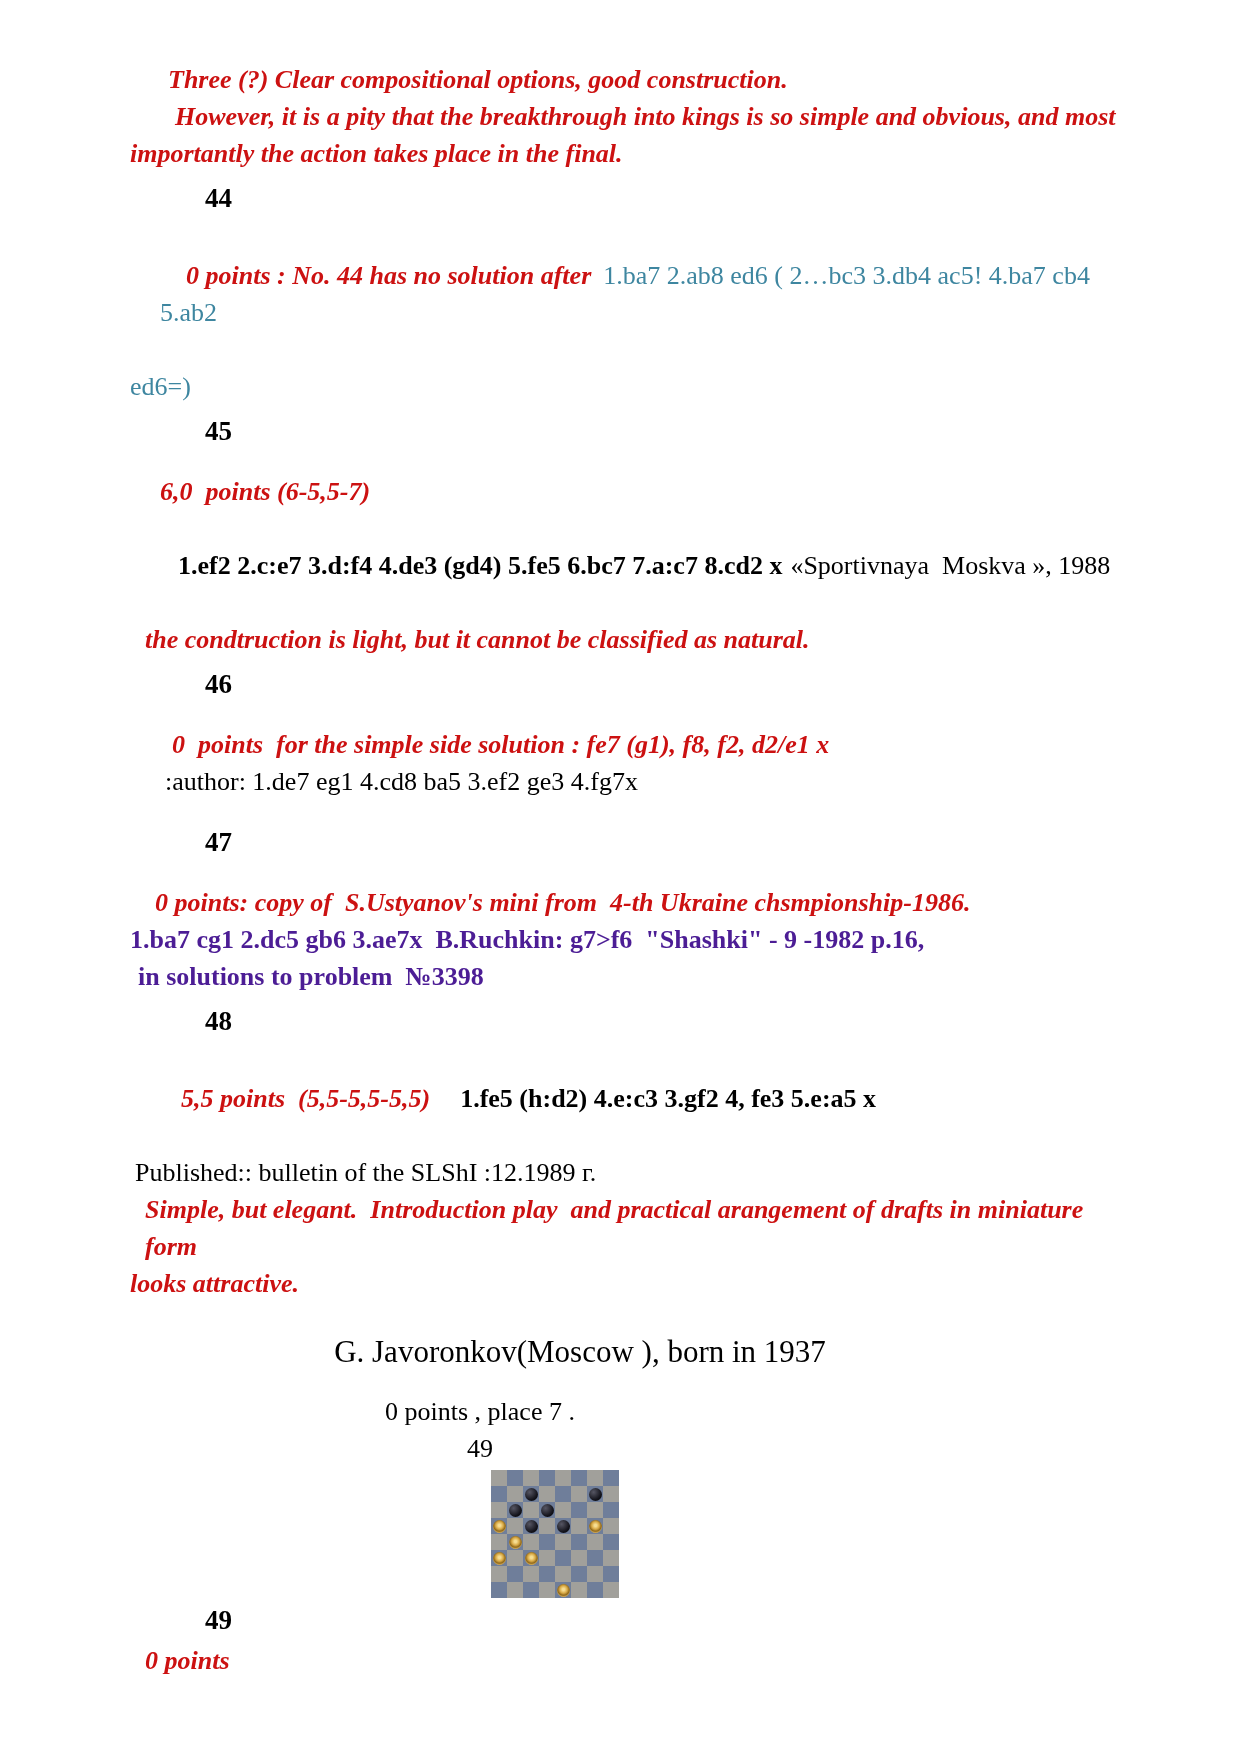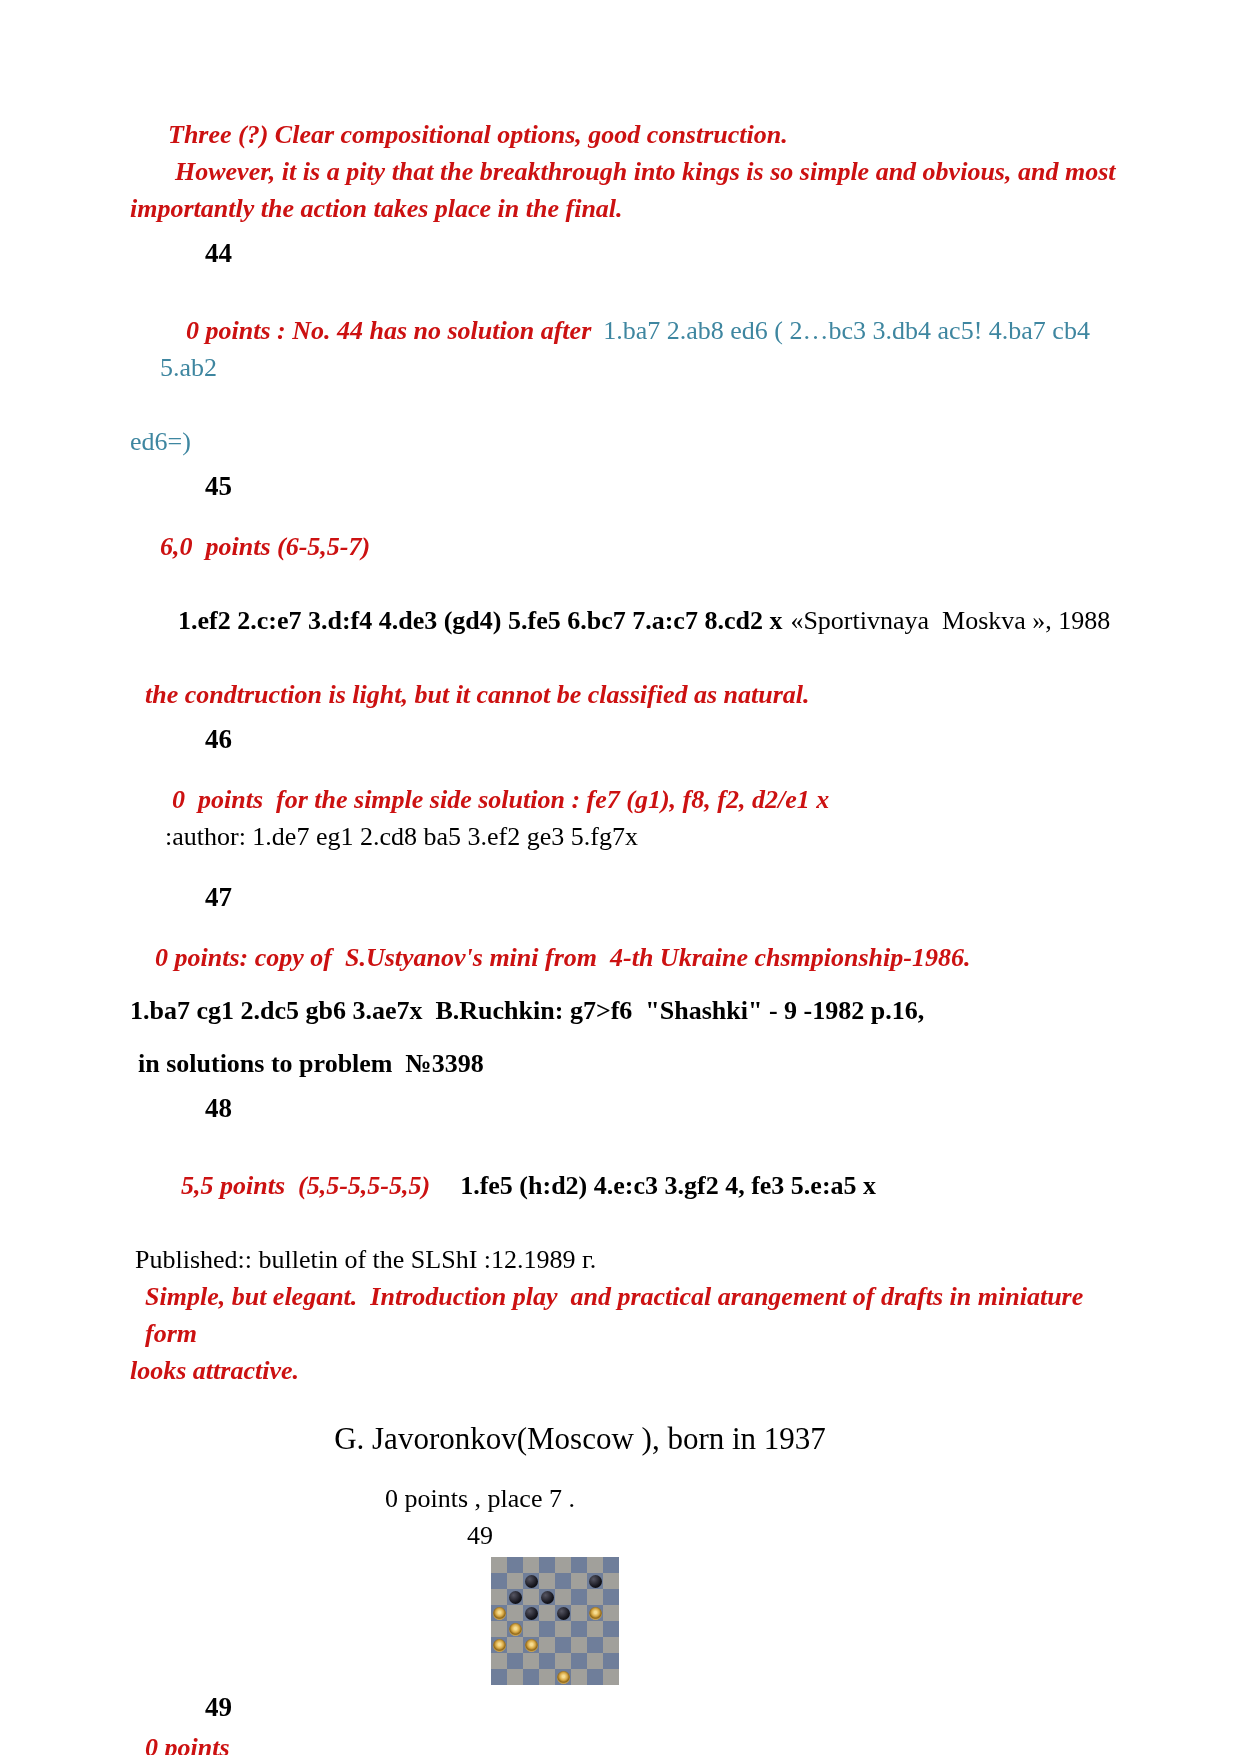--- a/index.html
+++ b/index.html
@@ -6,38 +6,38 @@
   body{
     width:1240px;height:1755px;
     font-family:"Liberation Serif","DejaVu Serif",serif;
     color:#000;
     box-sizing:border-box;
     overflow:hidden;
   }
   .page{
     box-sizing:border-box;
     width:1240px;height:1755px;
-    padding:116px 120px 0 130px;
+    padding:61px 120px 0 130px;
   }
   .line{
     font-size:26px;
     line-height:37px;
     white-space:pre-wrap;
   }
   .line span{white-space:pre-wrap;}
   .sec-num{
     font-size:27px;
     font-weight:bold;
     line-height:44px;
     padding-left:75px;
     margin-top:4px;
   }
   .red{color:#cc1111;font-weight:bold;font-style:italic;}
   .teal{color:#3e86a0;}
-  .tealbold{color:#000000;font-weight:bold;margin-top:16px;}
+  .tealbold{color:#4c1d95;font-weight:bold;}
   .bold{font-weight:bold;}
   .gap-s{margin-left:12px;}
   .gap-m{margin-left:30px;}
   .mt6{margin-top:20px;}
   .mt41{margin-top:20px;}
   .heading-wrap{
     width:900px;text-align:center;
     font-size:31px;font-weight:normal;line-height:46px;
     margin-top:27px;
   }
@@ -79,21 +79,21 @@
 
   <div class="sec-num">45</div>
   <div class="line red mt6" style="padding-left:30px">6,0  points (6-5,5-7)</div>
   <div class="line" style="padding-left:22px">
     <span class="bold">1.ef2 2.c:e7 3.d:f4 4.de3 (gd4) 5.fe5 6.bc7 7.a:c7 8.cd2 x</span><span style="margin-left:8px">«Sportivnaya  Moskva », 1988</span>
   </div>
   <div class="line red" style="padding-left:15px">the condtruction is light, but it cannot be classified as natural.</div>
 
   <div class="sec-num">46</div>
   <div class="line red mt6" style="padding-left:42px">0  points  for the simple side solution : fe7 (g1), f8, f2, d2/e1 x</div>
-  <div class="line" style="padding-left:35px">:author: 1.de7 eg1 2.cd8 ba5 3.ef2 ge3 5.fg7x</div>
+  <div class="line" style="padding-left:35px">:author: 1.de7 eg1 4.cd8 ba5 3.ef2 ge3 4.fg7x</div>
 
   <div class="sec-num mt41">47</div>
   <div class="line red mt6" style="padding-left:25px">0 points: copy of  S.Ustyanov's mini from  4-th Ukraine chsmpionship-1986.</div>
   <div class="line tealbold">1.ba7 cg1 2.dc5 gb6 3.ae7x  B.Ruchkin: g7&gt;f6  "Shashki" - 9 -1982 p.16,</div>
   <div class="line tealbold" style="padding-left:8px">in solutions to problem  №3398</div>
 
   <div class="sec-num">48</div>
   <div class="line" style="padding-left:25px">
     <span class="red">5,5 points  (5,5-5,5-5,5)</span><span class="bold gap-m">1.fe5 (h:d2) 4.e:c3 3.gf2 4, fe3 5.e:a5 x</span>
   </div>

